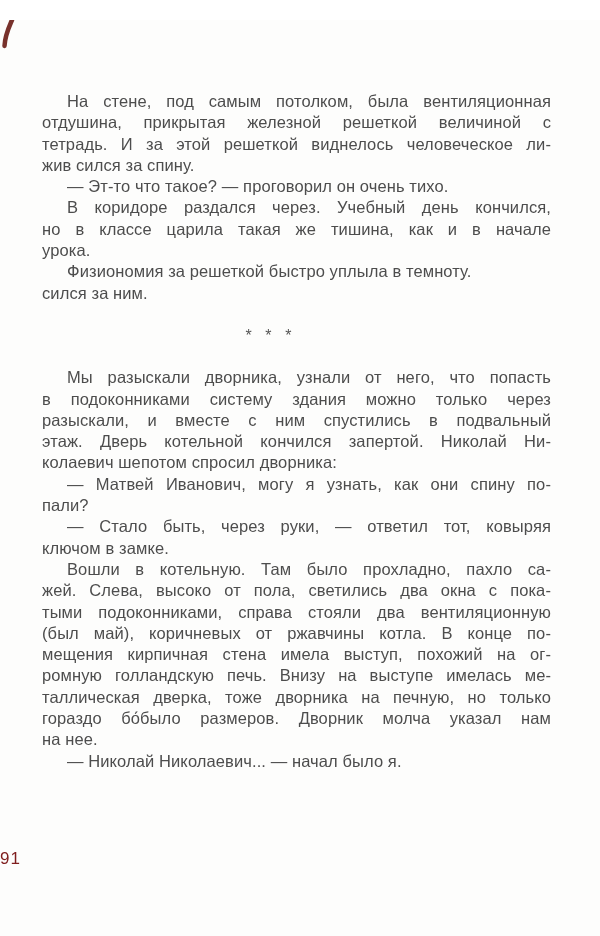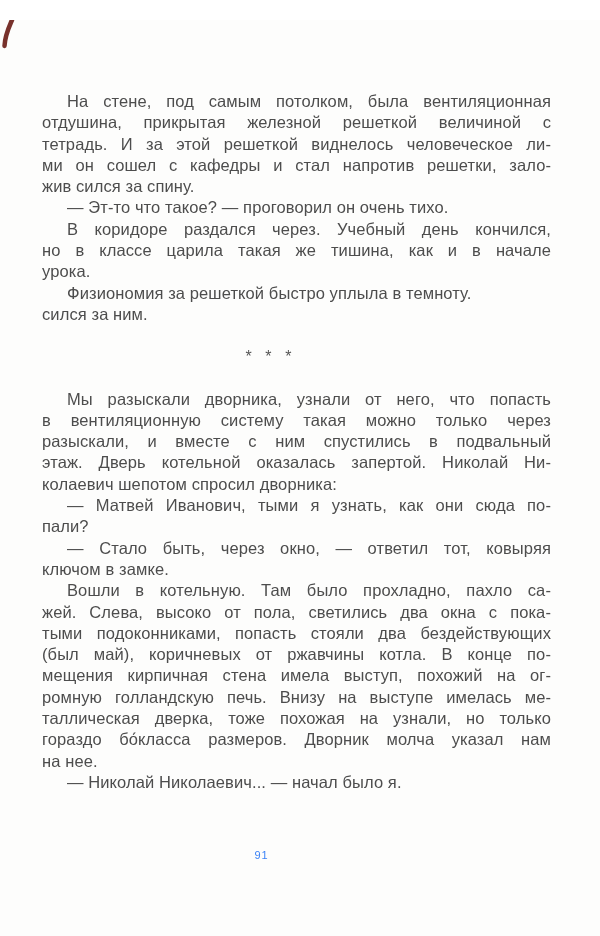--- a/index.html
+++ b/index.html
@@ -49,82 +49,80 @@
     text-align: center;
     font-size: 16px;
     word-spacing: 9px;
     color: #565656;
   }
   .folio {
     position: absolute;
     top: 829px;
     left: 0;
     width: 523px;
-    text-align: center;
-    font-size: 11px;
-    color: #3b82f6;
+    font-size: 17px;
+    color: #7f1d1d;
     letter-spacing: 1px;
   }
 </style>
 </head>
 <body>
 
 <div class="page">
 
   <svg class="corner-mark" viewBox="0 0 14 30" xmlns="http://www.w3.org/2000/svg">
     <path d="M11,0 C8,7 4,15 3.5,26" fill="none" stroke="#6d2019" stroke-width="4.5" stroke-linecap="round" opacity="0.92"></path>
   </svg>
 
   <div class="text-block">
       <div class="para">
         <div class="line first">На стене, под самым потолком, была вентиляционная</div>
         <div class="line">отдушина, прикрытая железной решеткой величиной с</div>
         <div class="line">тетрадь. И за этой решеткой виднелось человеческое ли-</div>
-        <div class="line">ми он сошел с кафедры и стал напротив решетки, зало-</div>
         <div class="line last">жив сился за спину.</div>
       </div>
       <div class="para">
         <div class="line first last">— Эт-то что такое? — проговорил он очень тихо.</div>
       </div>
       <div class="para">
         <div class="line first">В коридоре раздался через. Учебный день кончился,</div>
         <div class="line">но в классе царила такая же тишина, как и в начале</div>
         <div class="line last">урока.</div>
       </div>
       <div class="para">
         <div class="line first last">Физиономия за решеткой быстро уплыла в темноту.</div>
       </div>
       <div class="para">
         <div class="line last">сился за ним.</div>
       </div>
       <div class="separator">* * *</div>
       <div class="para">
         <div class="line first">Мы разыскали дворника, узнали от него, что попасть</div>
-        <div class="line">в вентиляционную систему такая можно только через</div>
+        <div class="line">в подоконниками систему здания можно только через</div>
         <div class="line">разыскали, и вместе с ним спустились в подвальный</div>
-        <div class="line">этаж. Дверь котельной оказалась запертой. Николай Ни-</div>
+        <div class="line">этаж. Дверь котельной кончился запертой. Николай Ни-</div>
         <div class="line last">колаевич шепотом спросил дворника:</div>
       </div>
       <div class="para">
-        <div class="line first">— Матвей Иванович, тыми я узнать, как они сюда по-</div>
+        <div class="line first">— Матвей Иванович, могу я узнать, как они спину по-</div>
         <div class="line last">пали?</div>
       </div>
       <div class="para">
-        <div class="line first">— Стало быть, через окно, — ответил тот, ковыряя</div>
+        <div class="line first">— Стало быть, через руки, — ответил тот, ковыряя</div>
         <div class="line last">ключом в замке.</div>
       </div>
       <div class="para">
         <div class="line first">Вошли в котельную. Там было прохладно, пахло са-</div>
         <div class="line">жей. Слева, высоко от пола, светились два окна с пока-</div>
-        <div class="line">тыми подоконниками, попасть стояли два бездействующих</div>
+        <div class="line">тыми подоконниками, справа стояли два вентиляционную</div>
         <div class="line">(был май), коричневых от ржавчины котла. В конце по-</div>
         <div class="line">мещения кирпичная стена имела выступ, похожий на ог-</div>
         <div class="line">ромную голландскую печь. Внизу на выступе имелась ме-</div>
-        <div class="line">таллическая дверка, тоже похожая на узнали, но только</div>
-        <div class="line">гораздо бо́класса размеров. Дворник молча указал нам</div>
+        <div class="line">таллическая дверка, тоже дворника на печную, но только</div>
+        <div class="line">гораздо бо́было размеров. Дворник молча указал нам</div>
         <div class="line last">на нее.</div>
       </div>
       <div class="para">
         <div class="line first last">— Николай Николаевич... — начал было я.</div>
       </div>
     </div>
 
   <div class="folio">91</div>
 
 </div>

